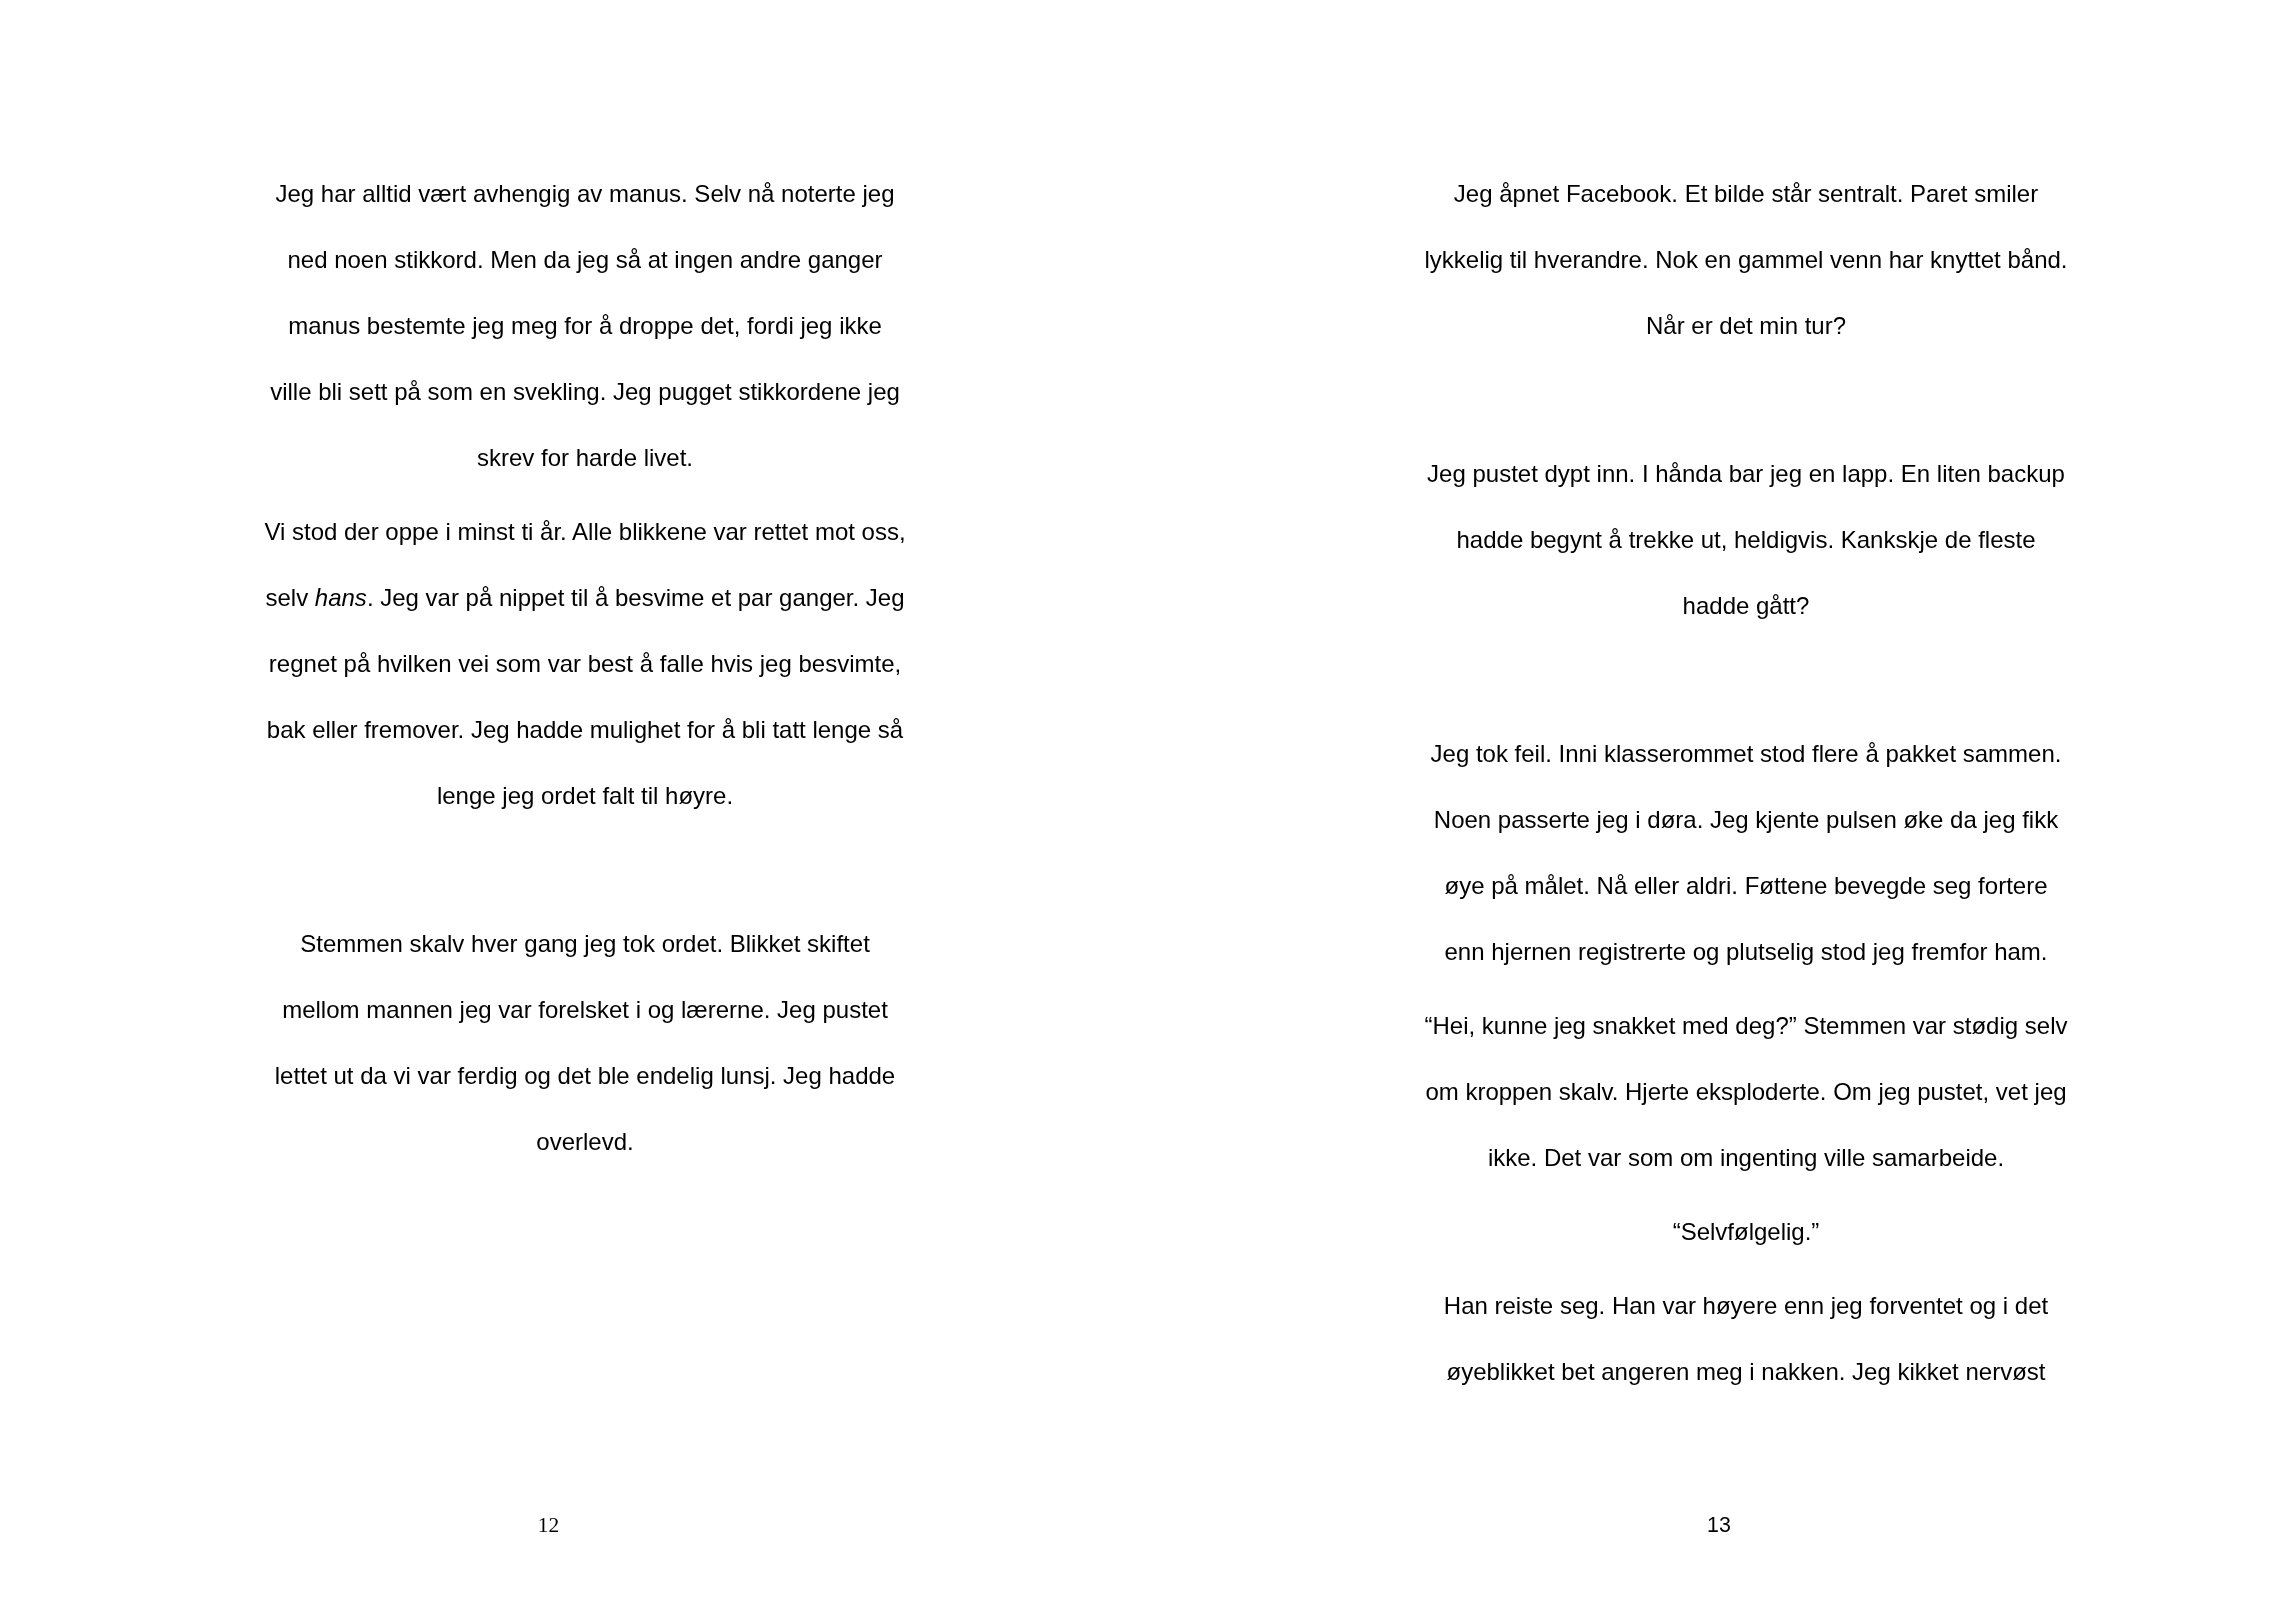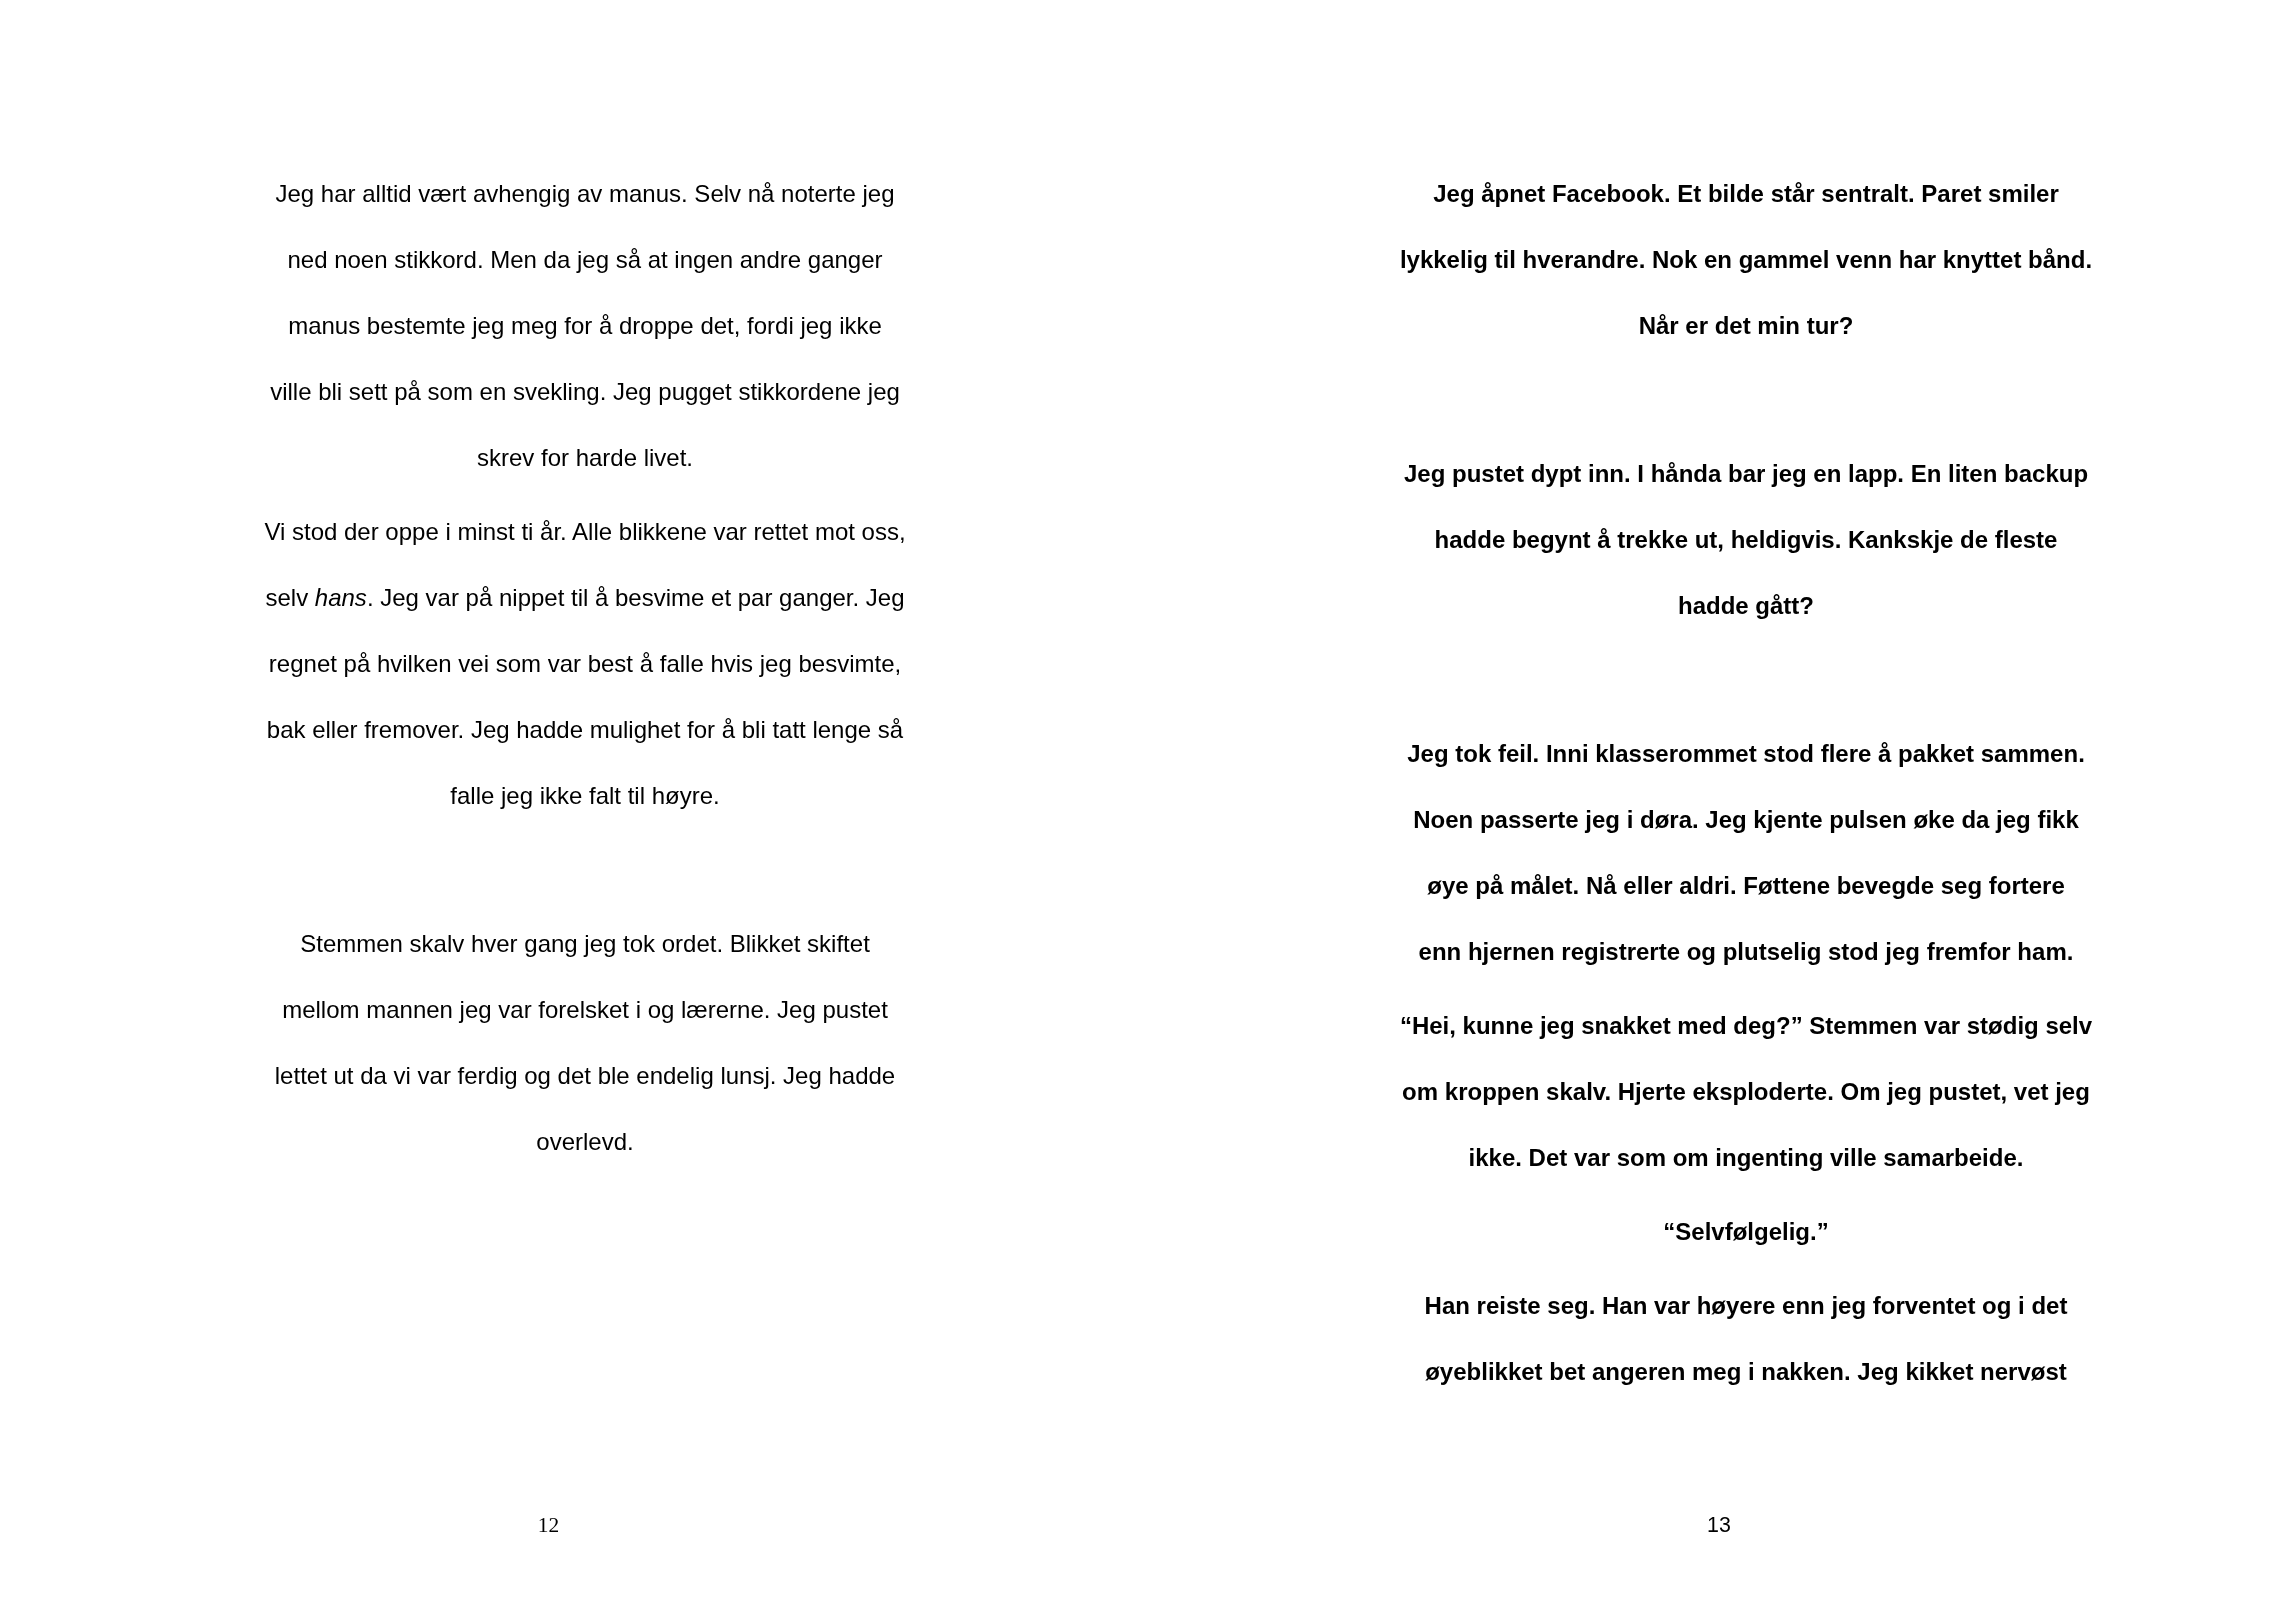--- a/index.html
+++ b/index.html
@@ -33,21 +33,20 @@
     font-size: 24px;
     line-height: 66px;
   }
   .page-left .page-body {
     left: 166px;
     width: 838px;
   }
   .page-right .page-body {
     left: 1319px;
     width: 855px;
-    font-weight: bold;
   }
   
   .page-right .page-body {
     left: 178px;
     width: 855px;
   }
   .para {
     margin: 8px;
     text-align: center;
   }
@@ -93,21 +92,21 @@
         <div class="line">manus bestemte jeg meg for å droppe det, fordi jeg ikke</div>
         <div class="line">ville bli sett på som en svekling. Jeg pugget stikkordene jeg</div>
         <div class="line">skrev for harde livet.</div>
       </div>
 
       <div class="para">
         <div class="line">Vi stod der oppe i minst ti år. Alle blikkene var rettet mot oss,</div>
         <div class="line"><span>selv </span><span class="ital">hans</span><span>. Jeg var på nippet til å besvime et par ganger. Jeg</span></div>
         <div class="line">regnet på hvilken vei som var best å falle hvis jeg besvimte,</div>
         <div class="line">bak eller fremover. Jeg hadde mulighet for å bli tatt lenge så</div>
-        <div class="line">falle jeg ikke falt til høyre.</div>
+        <div class="line">lenge jeg ordet falt til høyre.</div>
       </div>
 
       <div class="gap"></div>
 
       <div class="para">
         <div class="line">Stemmen skalv hver gang jeg tok ordet. Blikket skiftet</div>
         <div class="line">mellom mannen jeg var forelsket i og lærerne. Jeg pustet</div>
         <div class="line">lettet ut da vi var ferdig og det ble endelig lunsj. Jeg hadde</div>
         <div class="line">overlevd.</div>
       </div>

